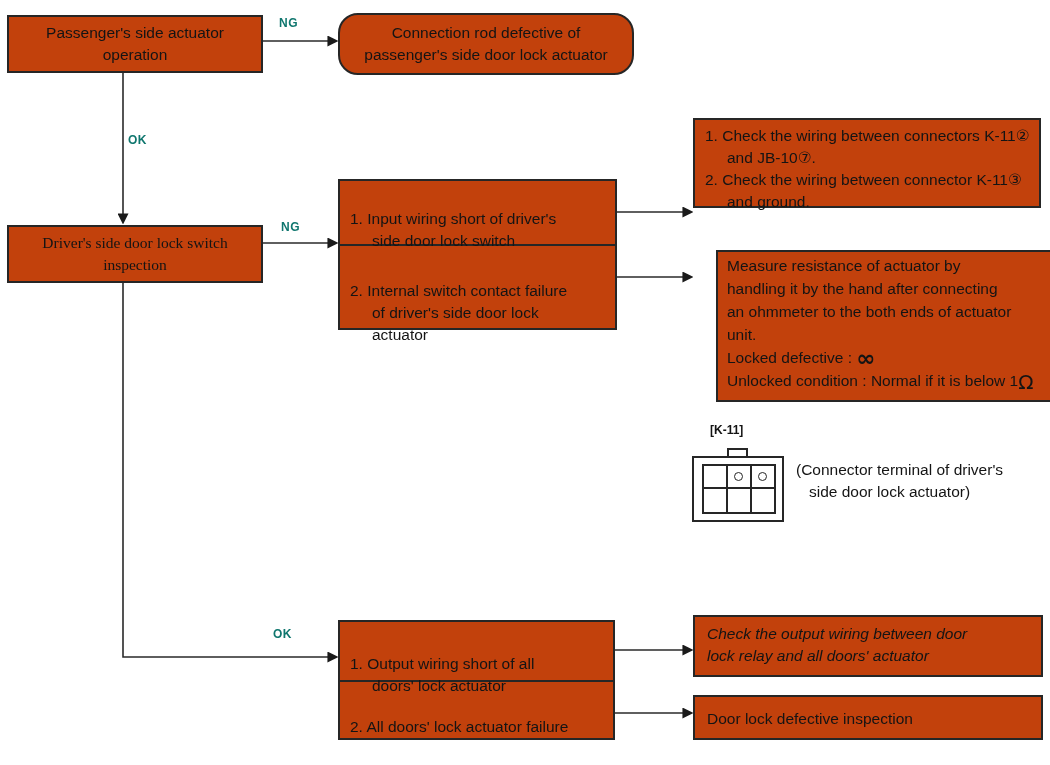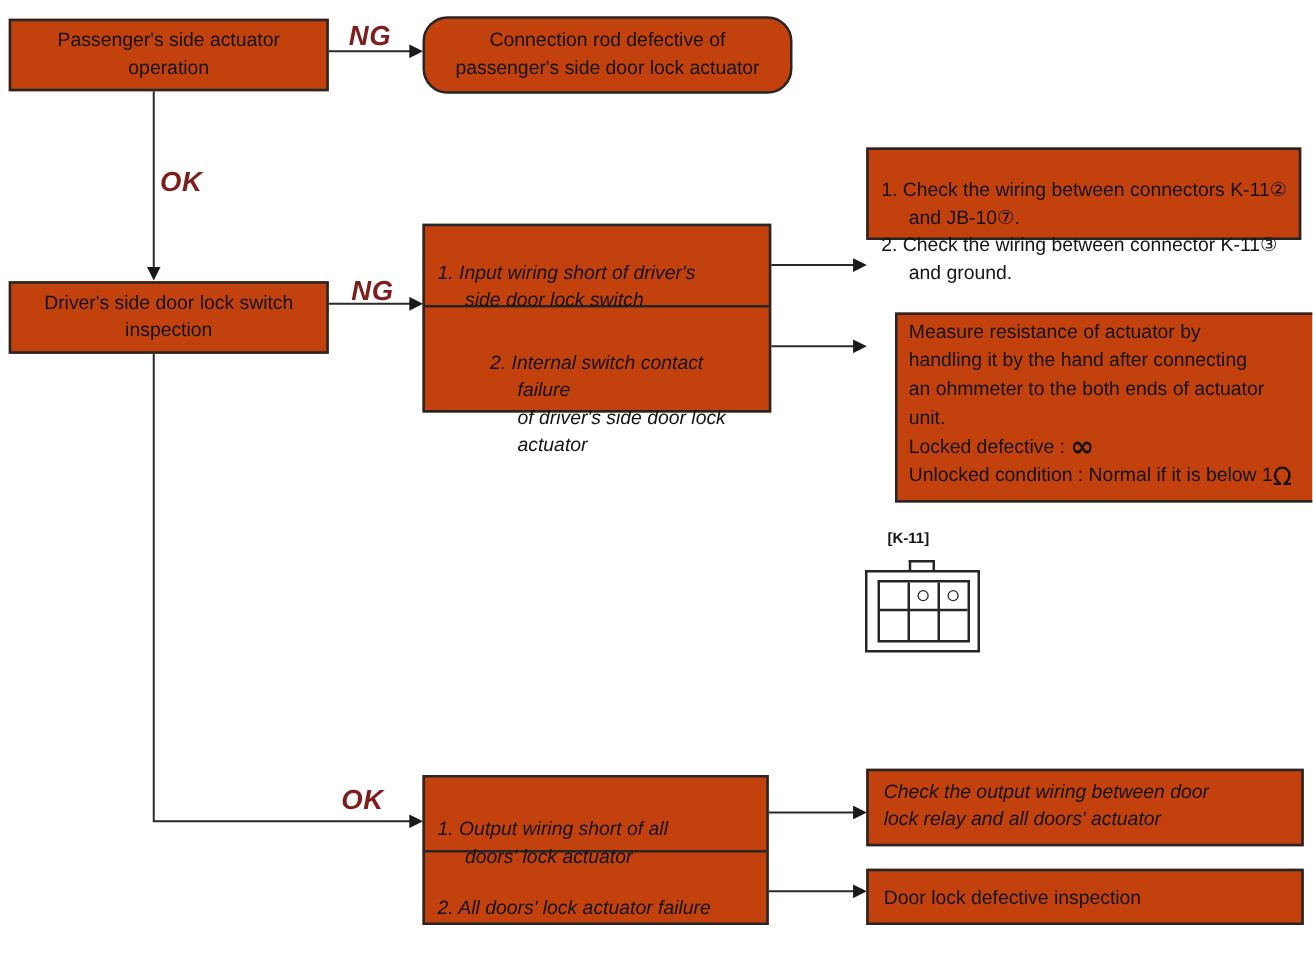--- a/index.html
+++ b/index.html
@@ -6,25 +6,25 @@
   .stage{
     position:relative;width:1050px;height:765px;background:#ffffff;overflow:hidden;
     font-family:"Liberation Sans","DejaVu Sans",sans-serif;color:#141414;
   }
   .wires{position:absolute;left:0;top:0;width:1050px;height:765px;}
   .box{
     position:absolute;box-sizing:border-box;border:2px solid #262626;background:#c2410c;
     font-size:15.5px;line-height:22px;white-space:pre-line;
   }
   .center{display:flex;align-items:center;justify-content:center;text-align:center;}
-  .split-cell{box-sizing:border-box;white-space:pre-line;font-style:italic;}
+  .split-cell{box-sizing:border-box;white-space:pre-line;}
   .divided{border-bottom:2px solid #262626;}
   .hang{padding-left:22px;text-indent:-22px;}
   .elabel{
-    position:absolute;font-weight:bold;font-size:22px;letter-spacing:0.5px;color:#7f1d1d;font-style:italic;
+    position:absolute;font-weight:bold;font-size:12px;letter-spacing:0.5px;color:#0f766e;
   }
   .nowrap-line{white-space:nowrap;}
   .sym-inf{font-size:23px;font-weight:bold;line-height:10px;vertical-align:-3px;font-family:"DejaVu Sans",sans-serif;}
   .sym-ohm{font-size:20px;line-height:10px;vertical-align:-3px;font-family:"DejaVu Sans",sans-serif;}
   
   .conn-label{position:absolute;left:710px;top:423px;font-weight:bold;font-size:12px;}
   .conn-outer{position:absolute;left:692px;top:456px;width:92px;height:66px;box-sizing:border-box;border:2px solid #262626;background:#fff;}
   .conn-tab{position:absolute;left:727px;top:448px;width:21px;height:9px;box-sizing:border-box;border:2px solid #262626;border-bottom:none;background:#fff;}
   .conn-inner{position:absolute;left:8px;top:6px;width:74px;height:50px;box-sizing:border-box;border:2px solid #262626;}
   .conn-v1{position:absolute;left:22px;top:0;width:2px;height:46px;background:#262626;}
@@ -63,36 +63,36 @@
   <div class="elabel" style="left:128px;top:133px;">OK</div>
   <div class="elabel" style="left:281px;top:220px;">NG</div>
   <div class="elabel" style="left:273px;top:627px;">OK</div>
 
   <div class="box center" style="left:7px;top:15px;width:256px;height:58px;">Passenger's side actuator
 operation</div>
 
   <div class="box center" style="left:338px;top:13px;width:296px;height:62px;border-radius:20px;">Connection rod defective of
 passenger's side door lock actuator</div>
 
-  <div class="box center" style="left:7px;top:225px;width:256px;height:58px;">Driver's side door lock switch
+  <div class="box center" style="left:7px;top:225px;width:256px;height:58px;font-family:Liberation Serif, serif;">Driver's side door lock switch
 inspection</div>
 
   <div class="box" style="left:338px;top:179px;width:279px;height:151px;white-space:normal;">
     <div class="split-cell divided" style="height:65px;padding:5px 6px 0 10px;">
       <div class="hang">1. Input wiring short of driver's
 side door lock switch</div>
     </div>
-    <div class="split-cell" style="height:63px;padding:12px 6px 0 10px;margin-left:42px;">
+    <div class="split-cell" style="height:63px;padding:12px 6px 0 10px;">
       <div class="hang">2. Internal switch contact failure
 of driver's side door lock
 actuator</div>
     </div>
   </div>
 
-  <div class="box" style="left:693px;top:118px;width:348px;height:74px;padding:22px 6px 0 10px;white-space:normal;">
+  <div class="box" style="left:693px;top:118px;width:348px;height:90px;padding:5px 6px 0 10px;white-space:normal;">
     <div class="hang">1. Check the wiring between connectors
 K-11② and JB-10⑦.</div>
     <div class="hang">2. Check the wiring between connector
 K-11③ and ground.</div>
   </div>
 
   <div class="box" style="left:693px;top:250px;width:349px;height:152px;padding:2px 2px 0 9px;line-height:23px;white-space:normal;margin-left:23px;">
     <div style="white-space:pre-line;">Measure resistance of actuator by
 handling it by the hand after connecting
 an ohmmeter to the both ends of actuator
@@ -105,20 +105,24 @@
   <div class="conn-tab"></div>
   <div class="conn-outer">
     <div class="conn-inner">
       <div class="conn-v1"></div>
       <div class="conn-v2"></div>
       <div class="conn-h"></div>
       <div class="conn-pin pin1"></div>
       <div class="conn-pin pin2"></div>
     </div>
   </div>
+  <div class="conn-caption">
+    <div>(Connector terminal of driver's</div>
+    <div class="l2">side door lock actuator)</div>
+  </div>
 
   <div class="box" style="left:338px;top:620px;width:277px;height:120px;white-space:normal;">
     <div class="split-cell divided" style="height:60px;padding:9px 6px 0 10px;">
       <div class="hang">1. Output wiring short of all
 doors' lock actuator</div>
     </div>
     <div class="split-cell" style="height:56px;padding:12px 6px 0 10px;">
       <div class="hang">2. All doors' lock actuator failure</div>
     </div>
   </div>

